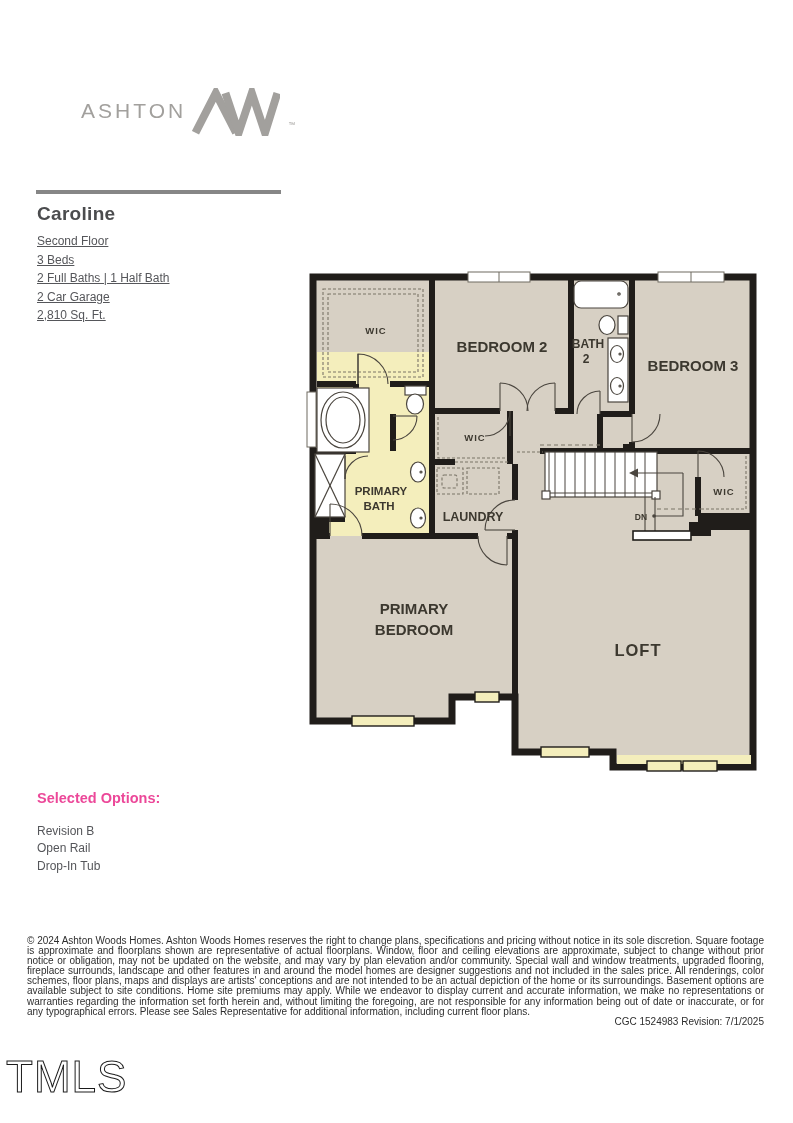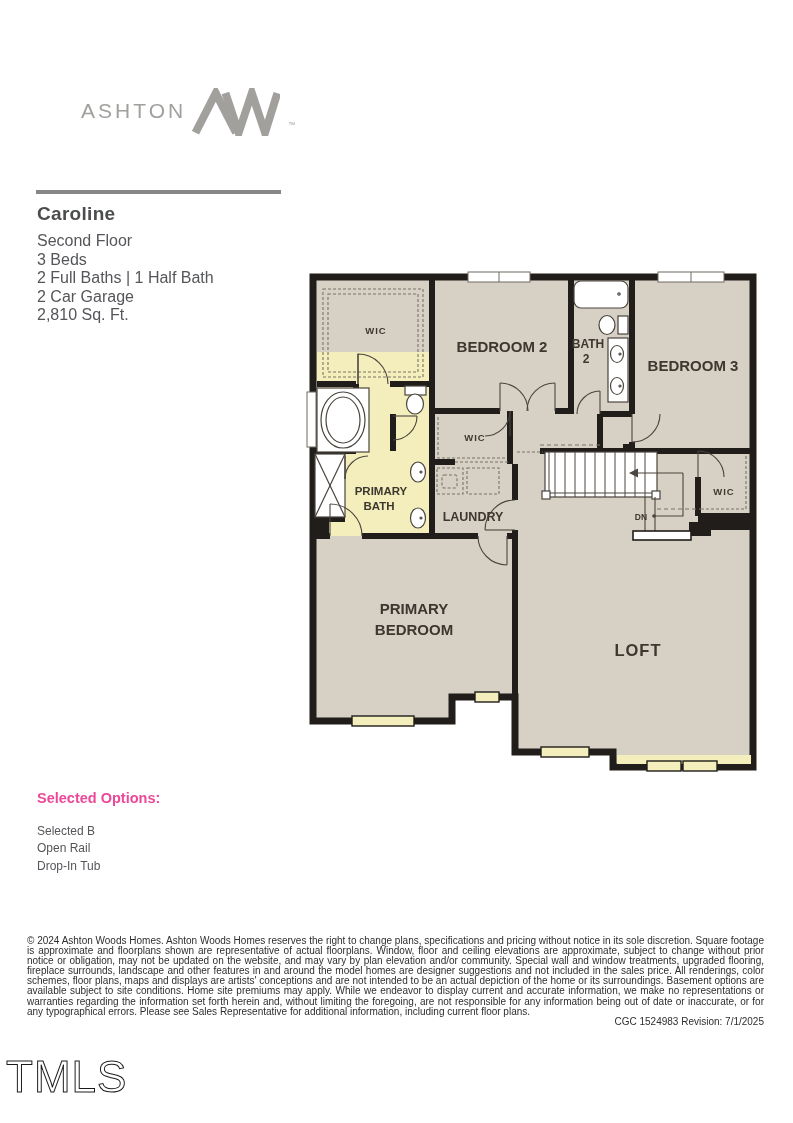--- a/index.html
+++ b/index.html
@@ -6,21 +6,21 @@
   #page{position:relative;width:793px;height:1123px;background:#ffffff;overflow:hidden;
         font-family:"Liberation Sans",sans-serif;color:#55565a;}
   
   #logo{position:absolute;left:37px;top:88px;display:flex;align-items:flex-start;margin-left:44px;}
   .logo-word{font-size:21px;letter-spacing:3px;color:#a2a09d;font-weight:400;line-height:46px;}
   .logo-tm{font-size:7px;color:#a2a09d;align-self:flex-end;margin:0 0 8px 2px;}
   #aw-mark{margin:0 6px;}
   
   .rule{position:absolute;left:36px;top:190px;width:245px;height:4px;background:#868686;}
   .plan-title{position:absolute;left:37px;top:203px;font-size:19px;font-weight:700;color:#4b4c4e;letter-spacing:.3px;}
-  .plan-details{position:absolute;left:37px;top:232px;font-size:16px;line-height:18.5px;color:#55565a;}
+  .plan-details{position:absolute;left:37px;top:232px;font-size:12px;line-height:18.5px;color:#55565a;text-decoration:underline;}
   
   .options-heading{position:absolute;left:37px;top:790px;font-size:14.5px;font-weight:700;color:#ec4899;}
   .options-list{position:absolute;left:37px;top:823px;font-size:12px;line-height:17.3px;color:#55565a;}
   
   .disclaimer{position:absolute;left:27px;top:936px;width:737px;font-size:10px;line-height:10.1px;
               color:#2e2e2e;text-align:justify;}
   .license{text-align:right;}
   
   #planwrap{position:absolute;left:295px;top:264px;width:470px;height:510px;}
   svg text.room{fill:#3c382f;font-family:"Liberation Sans",sans-serif;font-weight:600;}
@@ -235,21 +235,21 @@
       <text class="room" x="119" y="350" font-size="15">PRIMARY</text>
       <text class="room" x="119" y="371" font-size="15">BEDROOM</text>
       <text class="room" x="343" y="392" font-size="16.5" letter-spacing="1">LOFT</text>
       <text class="room" x="346" y="256" font-size="8.5">DN</text>
     </g>
   </svg>
   </div>
 
   <div class="options-heading">Selected Options:</div>
   <div class="options-list">
-    <div>Selected B</div>
+    <div>Revision B</div>
     <div>Open Rail</div>
     <div>Drop-In Tub</div>
   </div>
 
   <div class="disclaimer">
     <div>© 2024 Ashton Woods Homes. Ashton Woods Homes reserves the right to change plans, specifications and pricing without notice in its sole discretion. Square footage is approximate and floorplans shown are representative of actual floorplans. Window, floor and ceiling elevations are approximate, subject to change without prior notice or obligation, may not be updated on the website, and may vary by plan elevation and/or community. Special wall and window treatments, upgraded flooring, fireplace surrounds, landscape and other features in and around the model homes are designer suggestions and not included in the sales price. All renderings, color schemes, floor plans, maps and displays are artists' conceptions and are not intended to be an actual depiction of the home or its surroundings. Basement options are available subject to site conditions. Home site premiums may apply. While we endeavor to display current and accurate information, we make no representations or warranties regarding the information set forth herein and, without limiting the foregoing, are not responsible for any information being out of date or inaccurate, or for any typographical errors. Please see Sales Representative for additional information, including current floor plans.</div>
     <div class="license">CGC 1524983 Revision: 7/1/2025</div>
   </div>
 
   <svg id="wm" width="160" height="60" viewBox="0 0 160 60">

